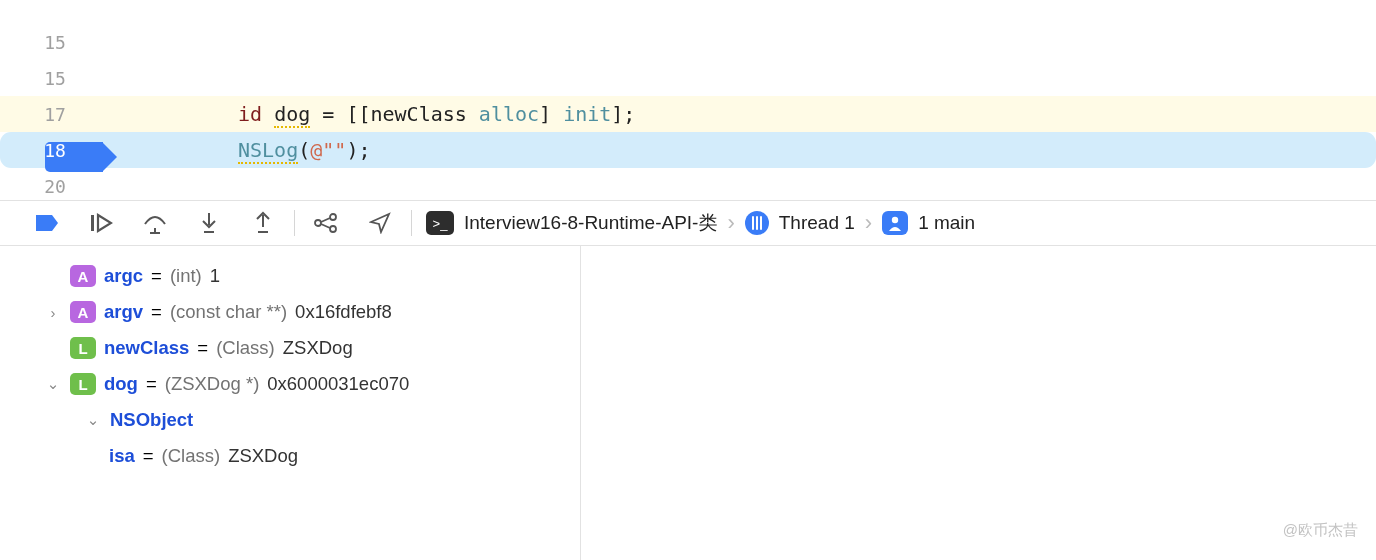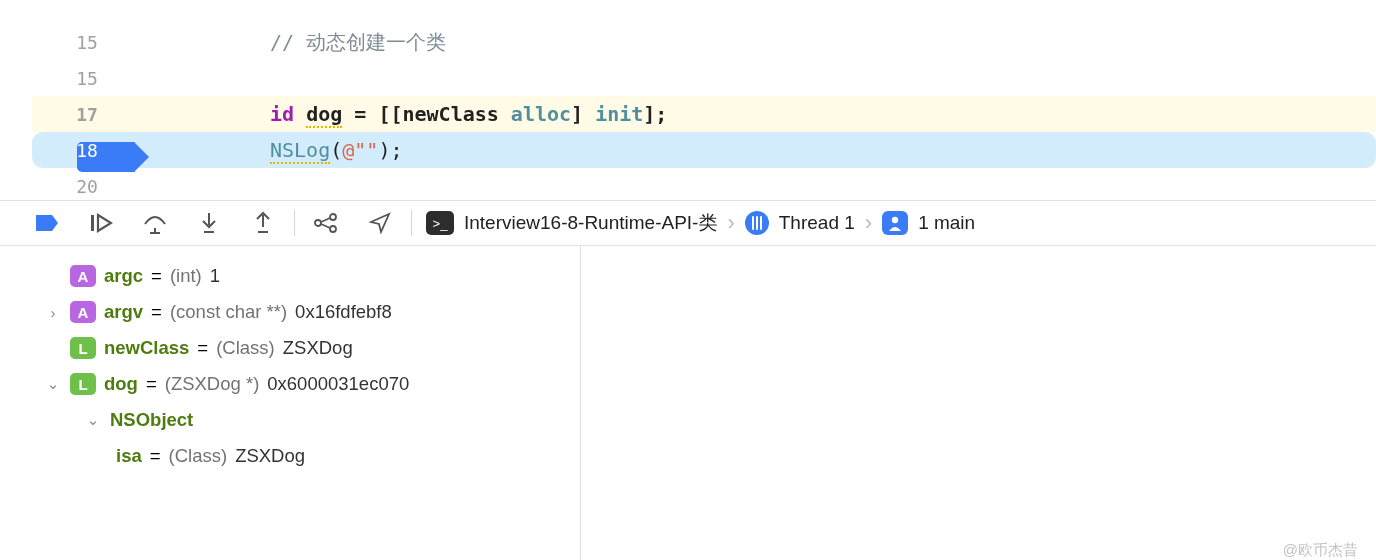--- a/index.html
+++ b/index.html
@@ -9,30 +9,29 @@
   background: #fff;
   width: 1376px;
   height: 560px;
   overflow: hidden;
   position: relative;
 }
 .editor-area {
   height: 200px;
   overflow: hidden;
   padding-top: 24px;
-  padding-left: 32px;
 }
 .code-line {
   display: flex;
   align-items: center;
   height: 36px;
   font-family: "SF Mono", Menlo, Monaco, monospace;
   font-size: 20px;
 }
-.line-warn { background: #fffbe6; font-weight: bold; }
+.line-warn { background: #fffbe6; }
 .line-active { background: #d3ecfb; border-radius: 11px; }
 .gutter {
   width: 110px;
   text-align: center;
   color: #a0a0a0;
   font-size: 18px;
   position: relative;
   flex: 0 0 110px;
 }
 .gutter.bp {
@@ -61,21 +60,21 @@
   z-index: 2;
   color: #fff;
   font-weight: 500;
 }
 .code-content {
   padding-left: 128px;
   white-space: pre;
   color: #222;
 }
 .tok-comment { color: #7f8c98; }
-.tok-keyword { color: #a21caf; }
+.tok-keyword { color: #7f1d1d; }
 .tok-type    { color: #5aa0ba; font-style: italic; }
 .tok-func    { color: #4f8f9f; }
 .tok-string  { color: #d0684c; }
 .tok-num     { color: #3f6fc4; }
 .tok-underline { border-bottom: 2px dotted #e5b800; }
 
 .debug-toolbar {
   height: 46px;
   border-top: 1px solid #e2e2e2;
   border-bottom: 1px solid #e2e2e2;
@@ -169,45 +168,44 @@
   border-radius: 5px;
   color: #fff;
   font-weight: 700;
   font-size: 15px;
   display: inline-flex;
   align-items: center;
   justify-content: center;
 }
 .badge-A { background: #b867e0; }
 .badge-L { background: #6fbf4b; }
-.var-name { font-weight: 600; color: #4d7c0f; text-align: right; }
+.var-name { font-weight: 600; color: #1d4ed8; text-align: right; }
 .var-eq { color: #000; }
 .var-type { color: #737373; }
 .var-val { color: #333; }
 .var-row.indent1 { padding-left: 84px; }
-.var-row.indent2 { padding-left: 90px; }
+.var-row.indent2 { padding-left: 54px; margin-left: 29px; }
 
 .console-panel {
   flex: 1;
 }
 .watermark {
   position: absolute;
   right: 18px;
-  bottom: 0;
+  bottom: 20px;
   color: #c3c3c3;
   font-size: 15px;
 }
 </style>
 </head>
 <body>
 
 <div class="editor-area">
     <div class="code-line">
       <div class="gutter"><span class="num">15</span></div>
-      <div class="code-content"><span class="tok-comment">// 动态创建一个类</span></div>
     </div>
     <div class="code-line">
       <div class="gutter"><span class="num">15</span></div>
     </div>
     <div class="code-line line-warn">
       <div class="gutter"><span class="num">17</span></div>
       <div class="code-content"><span class="tok-keyword">id</span><span> </span><span class="tok-underline">dog</span><span> = [[newClass </span><span class="tok-func">alloc</span><span>] </span><span class="tok-func">init</span><span>];</span></div>
     </div>
     <div class="code-line line-active">
       <div class="gutter bp"><div class="bp-shape"></div><span class="num">18</span></div>

